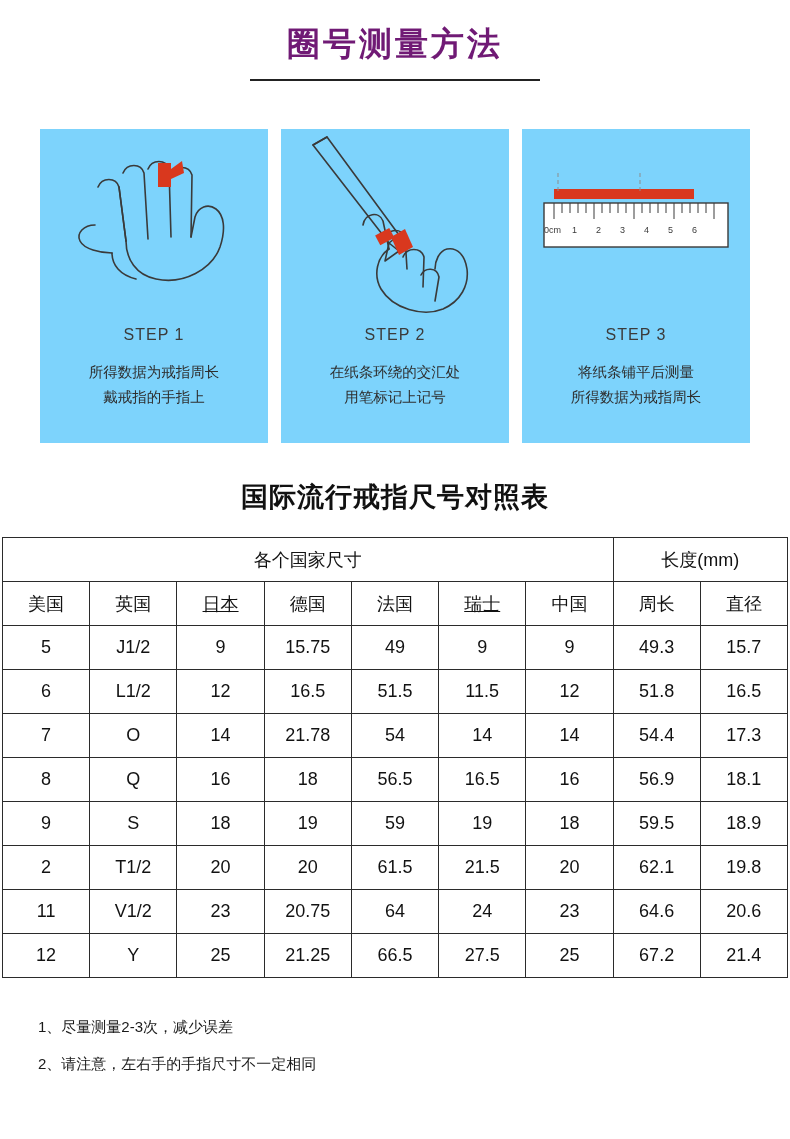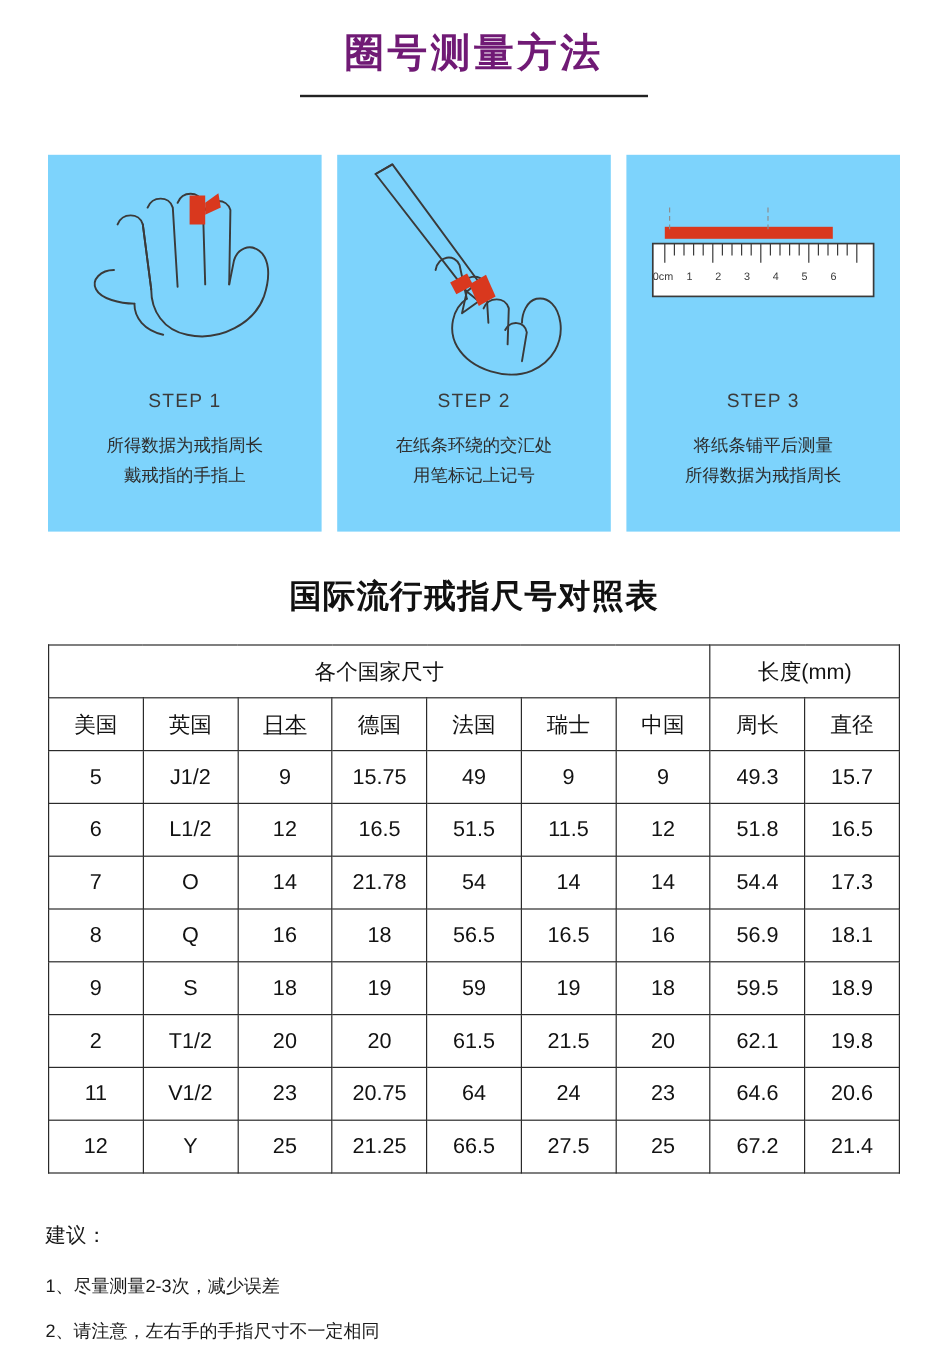--- a/index.html
+++ b/index.html
@@ -76,40 +76,40 @@
     font-weight: bold;
     margin-top: 36px;
     letter-spacing: 1px;
     color: #111;
   }
 
   
   table.size-table {
     border-collapse: collapse;
     margin: 22px auto 0 auto;
-    width: 710px;
+    width: 786px;
     table-layout: fixed;
   }
   table.size-table td, table.size-table th {
     border: 1px solid #2b2b2b;
     text-align: center;
     font-weight: normal;
     font-size: 18px;
     height: 41px;
     color: #121212;
   }
   table.size-table th.group {
     font-size: 18px;
   }
   table.size-table td.col-us { width: 78px; }
   table.size-table td.col-uk { width: 78px; }
   table.size-table td.col-jp { width: 78px; text-decoration: underline; }
   table.size-table td.col-de { width: 92px; }
   table.size-table td.col-fr { width: 84px; }
-  table.size-table td.col-ch { width: 84px; }
+  table.size-table td.col-ch { width: 84px; text-decoration: underline; }
   table.size-table td.col-cn { width: 78px; }
   table.size-table td.col-circ { width: 72px; }
   table.size-table td.col-diam { width: 72px; }
 
   
   .notes {
     margin: 40px 0 0 38px;
   }
   .notes-title {
     font-size: 17px;
@@ -353,16 +353,15 @@
       <td>66.5</td>
       <td>27.5</td>
       <td>25</td>
       <td>67.2</td>
       <td>21.4</td>
     </tr>
   </tbody>
 </table>
 
 <div class="notes">
-  <div class="notes-title">建议：</div>
   <div class="note-line">1、尽量测量2-3次，减少误差</div>
   <div class="note-line">2、请注意，左右手的手指尺寸不一定相同</div>
 </div>
 
 </body></html>

